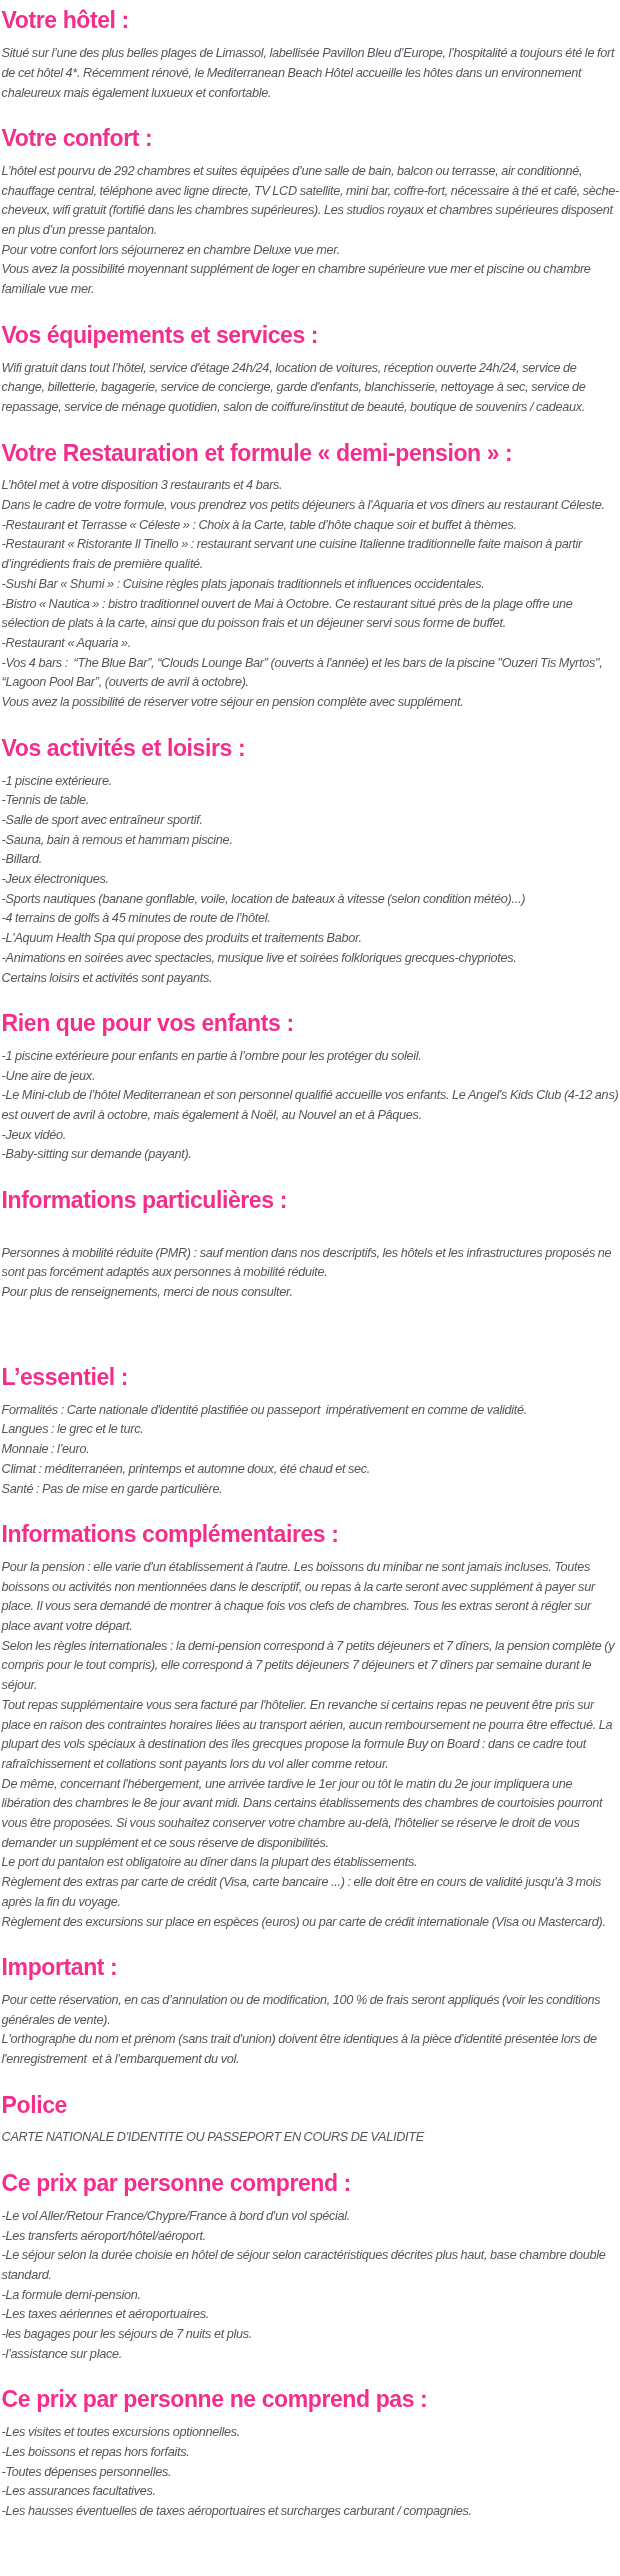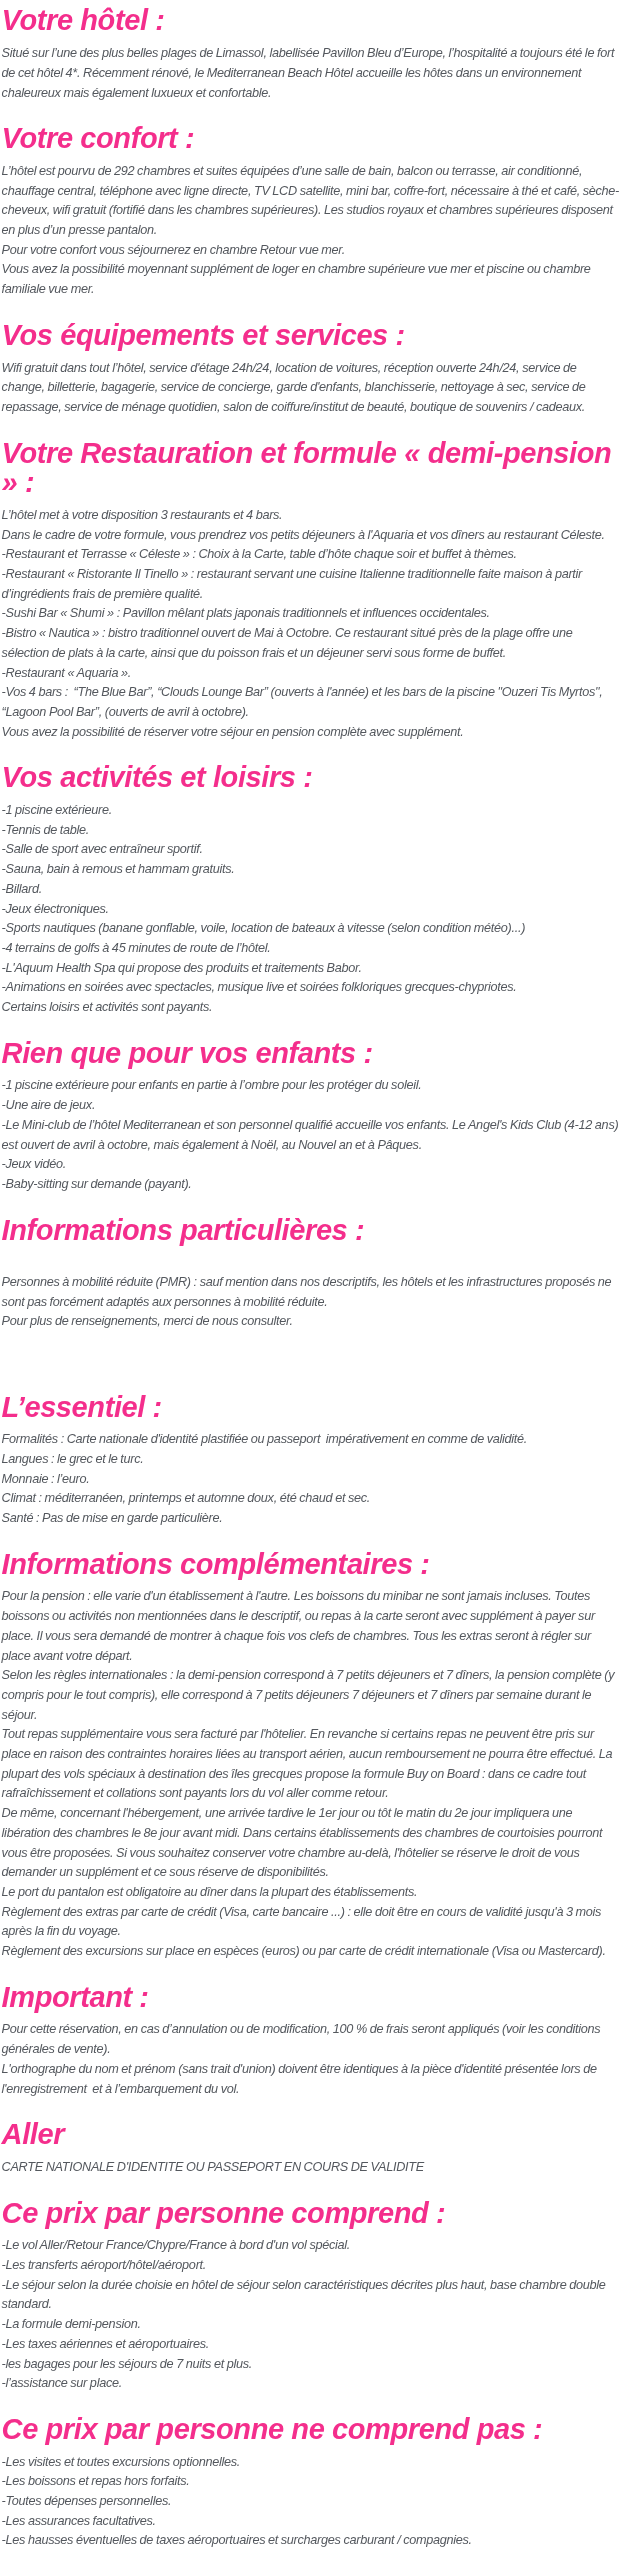--- a/index.html
+++ b/index.html
@@ -10,24 +10,23 @@
     width: 621px;
   }
   .page {
     width: 621px;
     padding: 4.9px 1.6px 14.7px 1.6px;
     color: var(--body-color, #54585e);
   }
   section.doc-section { display: block; }
   h2.section-heading {
     color: var(--accent-color, #f42e8c);
-    font-size: 29px;
+    font-size: 23px;
     line-height: 29.5px;
     font-weight: 700;
-    font-style: italic;
     letter-spacing: -0.4px;
     margin: 21px 0 8.2px 0;
   }
   section.doc-section:first-child h2.section-heading { margin-top: 1.6px; }
   p.line {
     font-size: 12.7px;
     line-height: 19.7px;
     min-height: 19.7px;
     font-style: italic;
     letter-spacing: -0.3px;
@@ -46,21 +45,21 @@
     <div class="section-body">
   <p class="line">Situé sur l’une des plus belles plages de Limassol, labellisée Pavillon Bleu d’Europe, l’hospitalité a toujours été le fort de cet hôtel 4*. Récemment rénové, le Mediterranean Beach Hôtel accueille les hôtes dans un environnement chaleureux mais également luxueux et confortable.</p>
 </div>
   </section>
 
   <section class="doc-section">
     <h2 class="section-heading">Votre confort :</h2>
     <div class="section-body">
   <p class="line">L’hôtel est pourvu de 292 chambres et suites équipées d’une salle de bain, balcon ou terrasse, air conditionné, chauffage central, téléphone avec ligne directe, TV LCD satellite, mini bar, coffre-fort, nécessaire à thé et café, sèche-cheveux, wifi gratuit (fortifié dans les chambres supérieures). Les studios royaux et chambres supérieures disposent en plus d’un presse pantalon.</p>
 
-  <p class="line">Pour votre confort vous séjournerez en chambre Retour vue mer.</p>
+  <p class="line">Pour votre confort lors séjournerez en chambre Deluxe vue mer.</p>
 
   <p class="line">Vous avez la possibilité moyennant supplément de loger en chambre supérieure vue mer et piscine ou chambre familiale vue mer.</p>
 </div>
   </section>
 
   <section class="doc-section">
     <h2 class="section-heading">Vos équipements et services :</h2>
     <div class="section-body">
   <p class="line">Wifi gratuit dans tout l’hôtel, service d'étage 24h/24, location de voitures, réception ouverte 24h/24, service de change, billetterie, bagagerie, service de concierge, garde d'enfants, blanchisserie, nettoyage à sec, service de repassage, service de ménage quotidien, salon de coiffure/institut de beauté, boutique de souvenirs / cadeaux.</p>
 </div>
@@ -70,21 +69,21 @@
     <h2 class="section-heading">Votre Restauration et formule « demi-pension » :</h2>
     <div class="section-body">
   <p class="line">L’hôtel met à votre disposition 3 restaurants et 4 bars.</p>
 
   <p class="line">Dans le cadre de votre formule, vous prendrez vos petits déjeuners à l'Aquaria et vos dîners au restaurant Céleste.</p>
 
   <p class="line">-Restaurant et Terrasse « Céleste » : Choix à la Carte, table d’hôte chaque soir et buffet à thèmes.</p>
 
   <p class="line">-Restaurant « Ristorante Il Tinello » : restaurant servant une cuisine Italienne traditionnelle faite maison à partir d’ingrédients frais de première qualité.</p>
 
-  <p class="line">-Sushi Bar « Shumi » : Pavillon mêlant plats japonais traditionnels et influences occidentales.</p>
+  <p class="line">-Sushi Bar « Shumi » : Cuisine règles plats japonais traditionnels et influences occidentales.</p>
 
   <p class="line">-Bistro « Nautica » : bistro traditionnel ouvert de Mai à Octobre. Ce restaurant situé près de la plage offre une sélection de plats à la carte, ainsi que du poisson frais et un déjeuner servi sous forme de buffet.</p>
 
   <p class="line">-Restaurant « Aquaria ».</p>
 
   <p class="line">-Vos 4 bars :  “The Blue Bar”, “Clouds Lounge Bar” (ouverts à l'année) et les bars de la piscine "Ouzeri Tis Myrtos", “Lagoon Pool Bar”, (ouverts de avril à octobre).</p>
 
   <p class="line">Vous avez la possibilité de réserver votre séjour en pension complète avec supplément.</p>
 </div>
   </section>
@@ -92,21 +91,21 @@
   <section class="doc-section">
     <h2 class="section-heading">Vos activités et loisirs :</h2>
     <div class="section-body">
 
   <p class="line">-1 piscine extérieure.</p>
 
   <p class="line">-Tennis de table.</p>
 
   <p class="line">-Salle de sport avec entraîneur sportif.</p>
 
-  <p class="line">-Sauna, bain à remous et hammam gratuits.</p>
+  <p class="line">-Sauna, bain à remous et hammam piscine.</p>
 
   <p class="line">-Billard.</p>
 
   <p class="line">-Jeux électroniques.</p>
 
   <p class="line">-Sports nautiques (banane gonflable, voile, location de bateaux à vitesse (selon condition météo)...)</p>
 
   <p class="line">-4 terrains de golfs à 45 minutes de route de l’hôtel.</p>
 
   <p class="line">-L'Aquum Health Spa qui propose des produits et traitements Babor.</p>
@@ -185,21 +184,21 @@
     <h2 class="section-heading">Important :</h2>
     <div class="section-body">
   <p class="line">Pour cette réservation, en cas d’annulation ou de modification, 100 % de frais seront appliqués (voir les conditions générales de vente).</p>
 
   <p class="line">L'orthographe du nom et prénom (sans trait d'union) doivent être identiques à la pièce d'identité présentée lors de l'enregistrement  et à l’embarquement du vol.</p>
 
 </div>
   </section>
 
   <section class="doc-section">
-    <h2 class="section-heading">Aller</h2>
+    <h2 class="section-heading">Police</h2>
     <div class="section-body">
   <p class="line">CARTE NATIONALE D'IDENTITE OU PASSEPORT EN COURS DE VALIDITE</p>
 </div>
   </section>
 
   <section class="doc-section">
     <h2 class="section-heading">Ce prix par personne comprend :</h2>
     <div class="section-body">
   <p class="line">-Le vol Aller/Retour France/Chypre/France à bord d'un vol spécial.</p>
 

